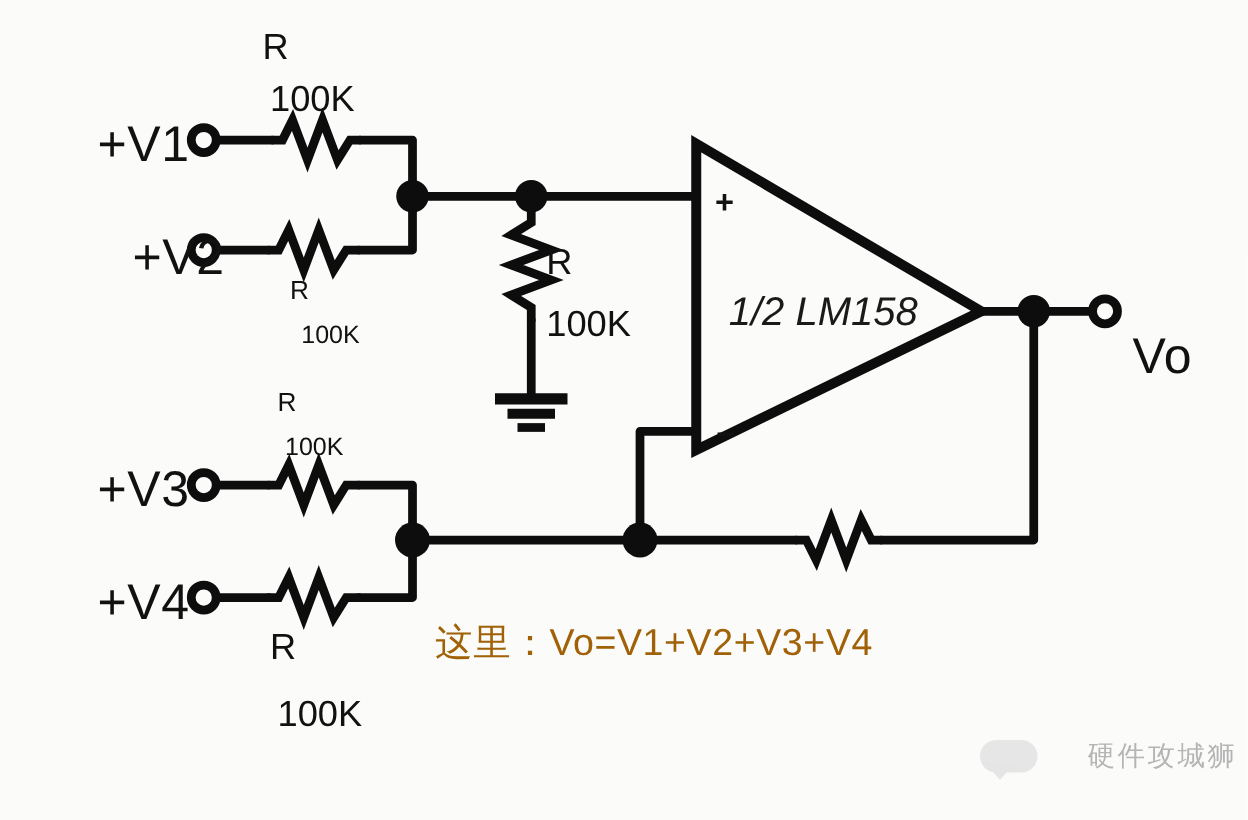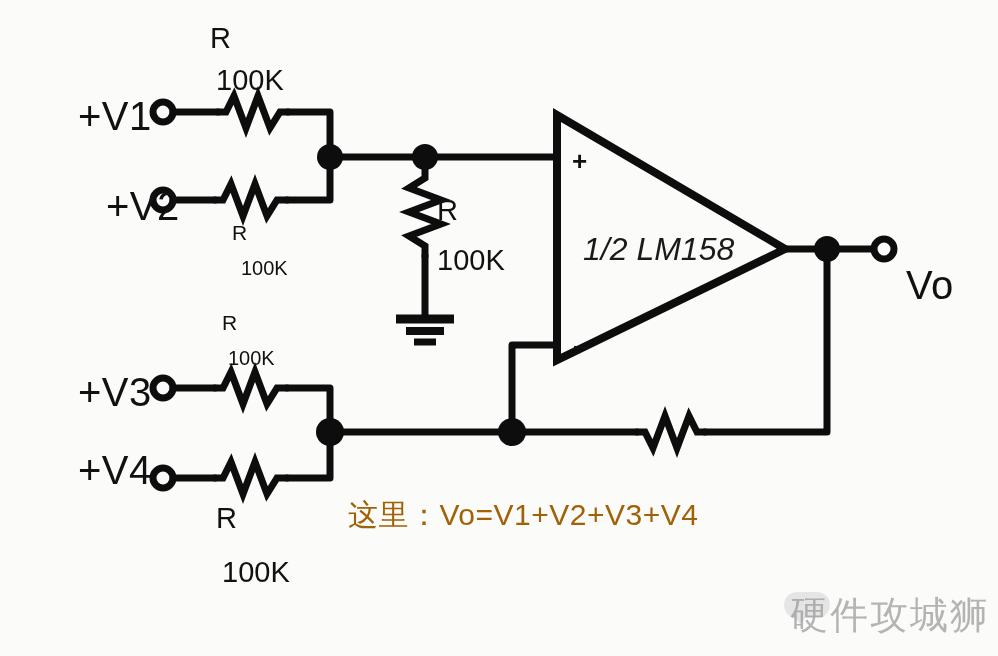--- a/index.html
+++ b/index.html
@@ -111,21 +111,21 @@
     top: 6px;
     font-size: 31px;
     color: #2b2b2b;
     white-space: nowrap;
     letter-spacing: 1px;
   }
   .wm-ghost {
     position: absolute;
     right: 8px;
     top: -6px;
-    font-size: 38px;
+    font-size: 22px;
     color: #9a9a9a;
     opacity: 0.72;
     white-space: nowrap;
     letter-spacing: 2px;
   }
   .wm-bubble {
     position: absolute;
     right: 168px;
     top: -4px;
     width: 46px;
@@ -216,21 +216,21 @@
     <g>
       <path class="wire" d="M330 432 L512 432"></path>
       <circle class="node" cx="330" cy="432" r="14"></circle>
     </g>
 
   </svg>
 
   <div class="lbl lbl-port" style="left:78px; top:96px;">+V1</div>
   <div class="lbl lbl-port" style="left:78px; top:186px;margin-left:28px;">+V2</div>
   <div class="lbl lbl-port" style="left:78px; top:372px;text-align:center;">+V3</div>
-  <div class="lbl lbl-port" style="left:78px; top:450px;">+V4</div>
+  <div class="lbl lbl-port" style="left:78px; top:462px;">+V4</div>
 
   <div class="lbl lbl-r-big" style="left:210px; top:24px;">R</div>
   <div class="lbl lbl-val-big" style="left:216px; top:66px;">100K</div>
 
   <div class="lbl lbl-r-small" style="left:232px; top:222px;">R</div>
   <div class="lbl lbl-val-small" style="left:241px; top:258px;">100K</div>
 
   <div class="lbl lbl-r-small" style="left:222px; top:312px;">R</div>
   <div class="lbl lbl-val-small" style="left:228px; top:348px;">100K</div>
 

